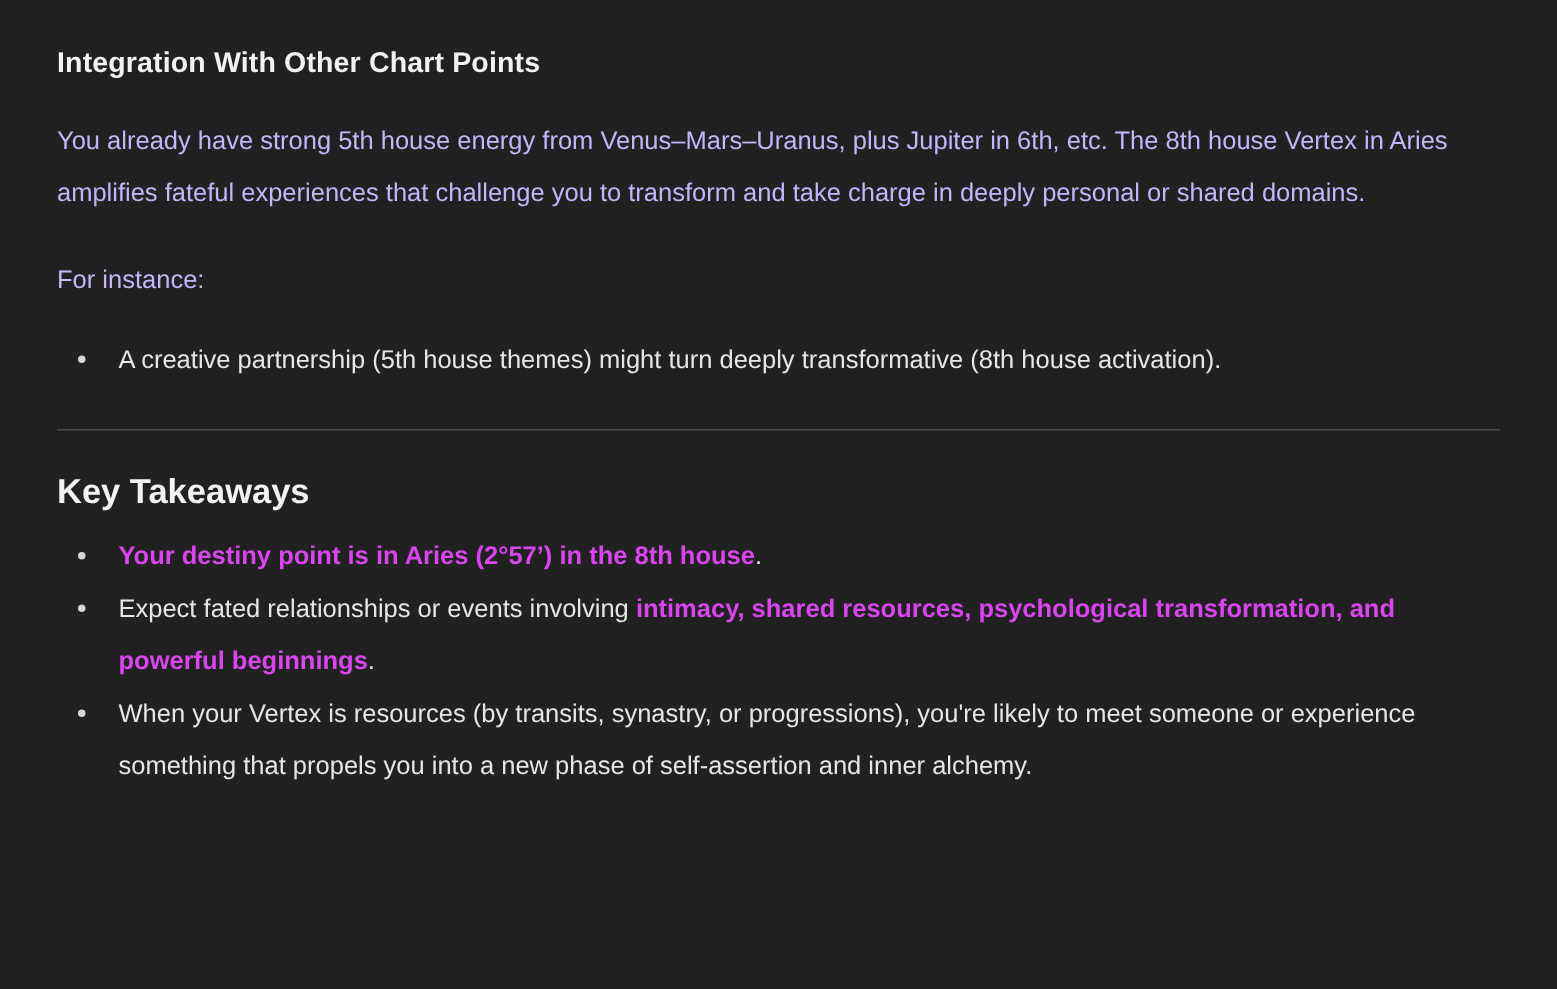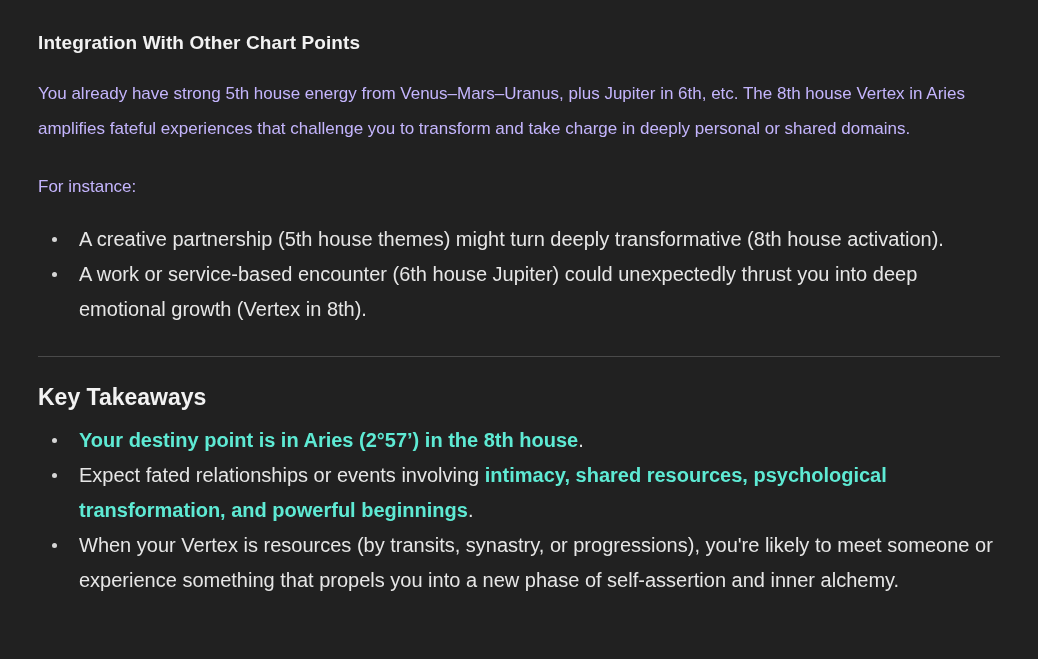--- a/index.html
+++ b/index.html
@@ -53,21 +53,21 @@
   ul.bullets {
     list-style: none;
     margin: 0;
     padding: 0;
   }
 
   ul.bullets li {
     position: relative;
     padding-left: 41px;
     line-height: 35px;
-    font-size: 20px;
+    font-size: 17px;
     color: #e6e6e6;
     max-width: 940px;
     margin: 0;
   }
 
   ul.bullets li::before {
     content: "";
     position: absolute;
     left: 14px;
     top: 15px;
@@ -87,37 +87,36 @@
   .takeaways-heading {
     font-size: 23px;
     font-weight: 700;
     line-height: 26px;
     color: #f2f2f2;
     margin: 0 0 13px 0;
   }
 
   b, strong, .bold {
     font-weight: 700;
-    color: #5eead4;
+    color: #d946ef;
   }
 </style>
 </head>
 <body>
 
 <div class="page">
 
   <h2 class="section-heading">Integration With Other Chart Points</h2>
 
   <p class="para para-lead">You already have strong 5th house energy from Venus–Mars–Uranus, plus Jupiter in 6th, etc. The 8th house Vertex in Aries amplifies fateful experiences that challenge you to transform and take charge in deeply personal or shared domains.</p>
 
   <p class="para para-forinstance">For instance:</p>
 
   <ul class="bullets">
     <li>A creative partnership (5th house themes) might turn deeply transformative (8th house activation).</li>
-    <li>A work or service-based encounter (6th house Jupiter) could unexpectedly thrust you into deep emotional growth (Vertex in 8th).</li>
   </ul>
 
   <hr class="divider">
 
   <h2 class="takeaways-heading">Key Takeaways</h2>
 
   <ul class="bullets">
     <li><span class="bold">Your destiny point is in Aries (2°57’) in the 8th house</span><span>.</span></li>
     <li><span>Expect fated relationships or events involving </span><span class="bold">intimacy, shared resources, psychological transformation, and powerful beginnings</span><span>.</span></li>
     <li><span>When your Vertex is resources (by transits, synastry, or progressions), you're likely to meet someone or experience something that propels you into a new phase of self-assertion and inner alchemy.</span></li>

